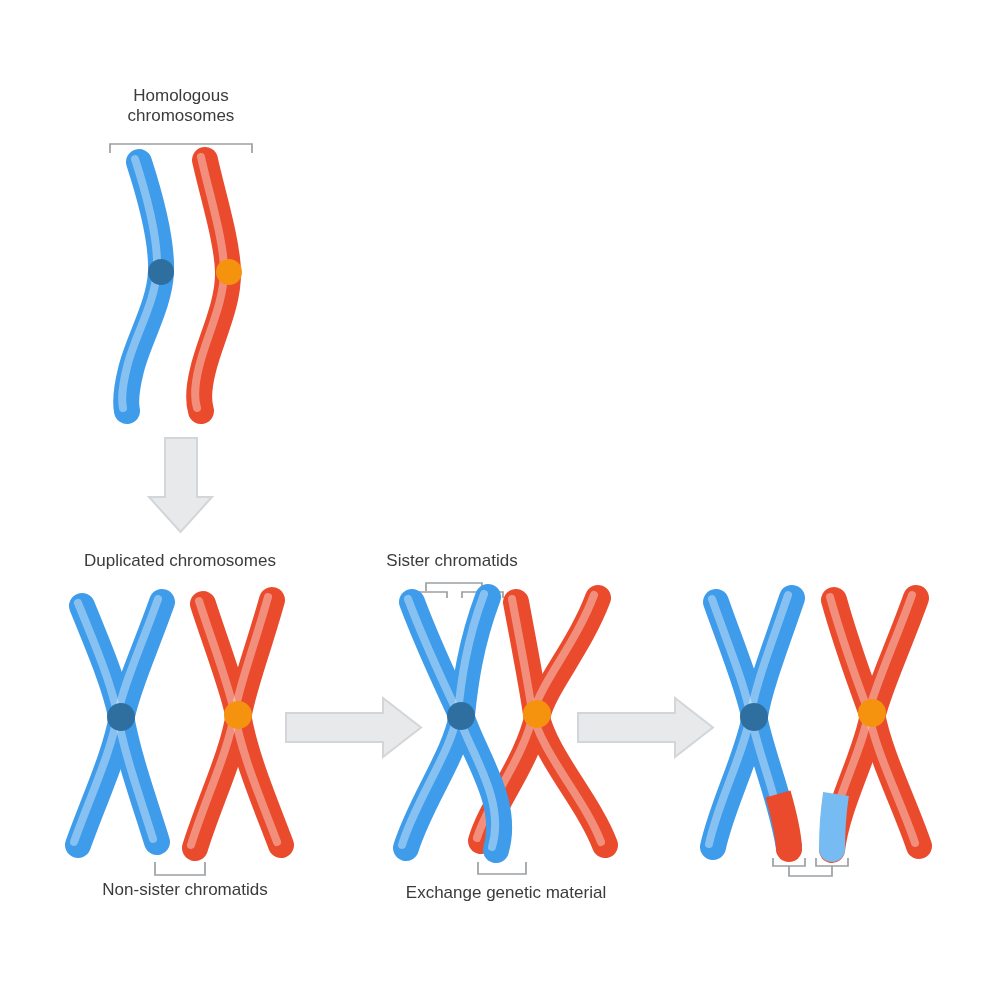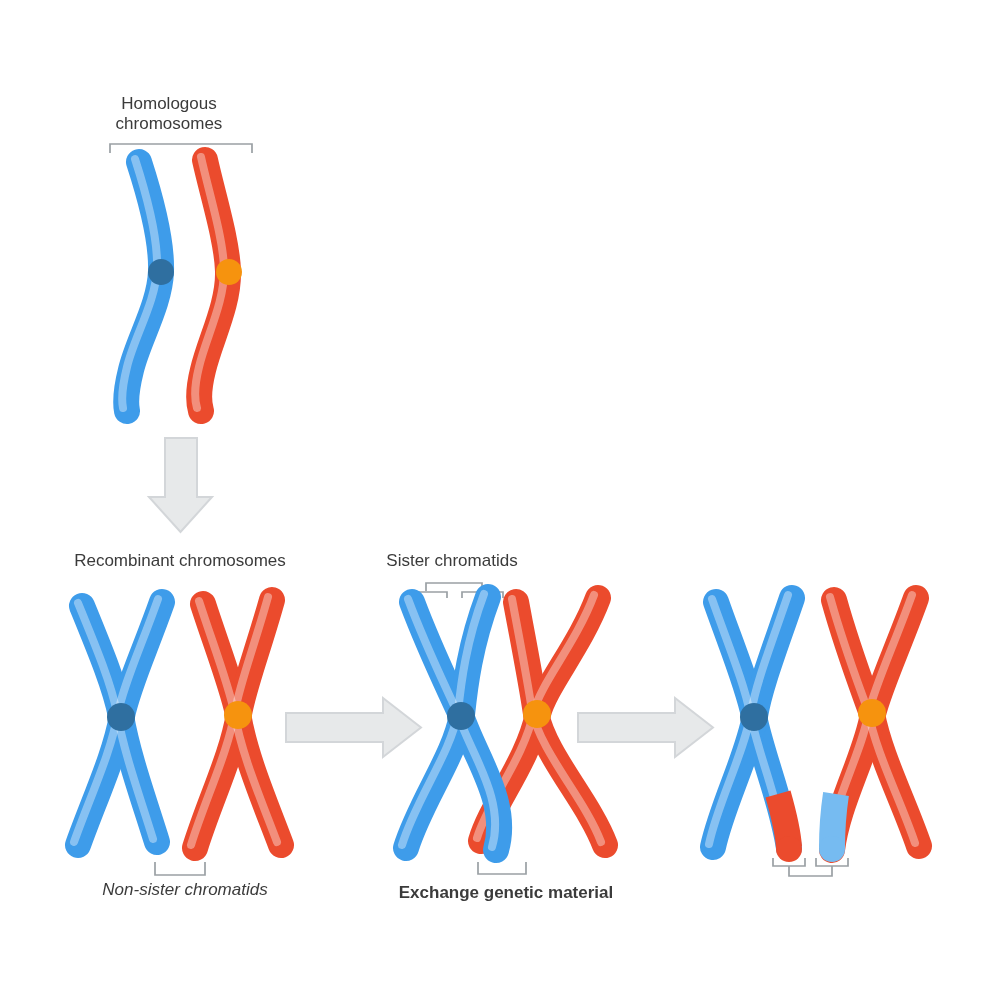--- a/index.html
+++ b/index.html
@@ -116,24 +116,24 @@
       <use href="#g4r2" class="hl"></use>
       <path class="tip tip-blue" d="M836 794 C833 814, 832 833, 832 848"></path>
       <circle class="f-bluelight" cx="832" cy="849" r="13"></circle>
       <circle class="cent f-orange" cx="872" cy="713" r="14"></circle>
     </g>
     <path class="bracket" d="M773 858 V866 H805 V858"></path>
     <path class="bracket" d="M816 858 V866 H848 V858"></path>
     <path class="bracket" d="M789 866 V876 H832 V866"></path>
   </svg>
 
-  <div class="label" style="left:94px; top:86px; width:150px;margin-top:8px;">Homologous chromosomes</div>
+  <div class="label" style="left:106px; top:86px; width:150px;">Homologous chromosomes</div>
 
-  <div class="label" style="left:60px; top:551px; width:240px;">Recombinant chromosomes</div>
+  <div class="label" style="left:60px; top:551px; width:240px;">Duplicated chromosomes</div>
 
   <div class="label" style="left:352px; top:551px; width:200px;">Sister chromatids</div>
 
-  <div class="label" style="left:65px; top:880px; width:240px;font-style:italic;">Non-sister chromatids</div>
+  <div class="label" style="left:65px; top:880px; width:240px;">Non-sister chromatids</div>
 
-  <div class="label" style="left:376px; top:883px; width:260px;font-weight:bold;">Exchange genetic material</div>
+  <div class="label" style="left:376px; top:883px; width:260px;">Exchange genetic material</div>
 
 
 </div>
 
 </body></html>

